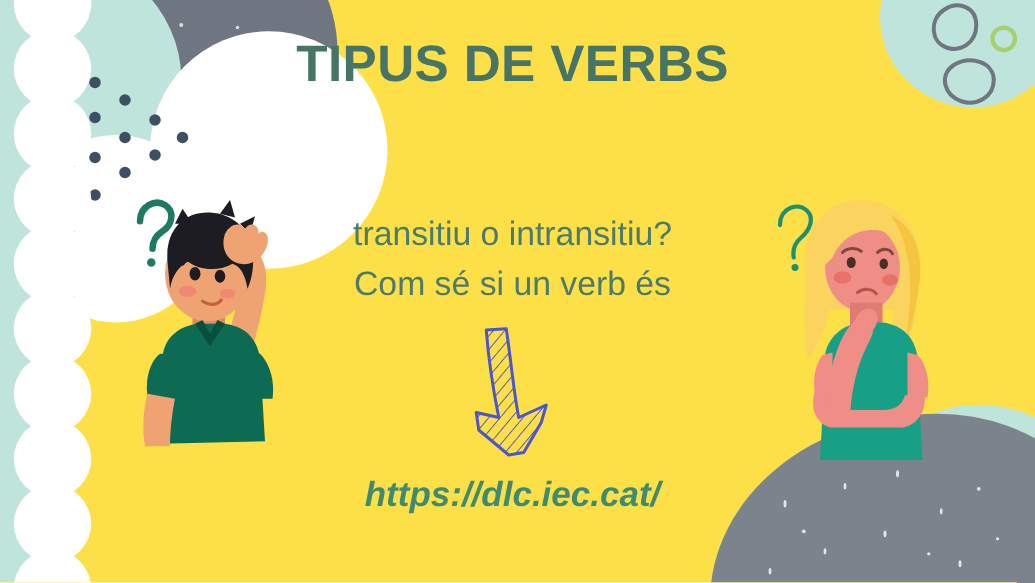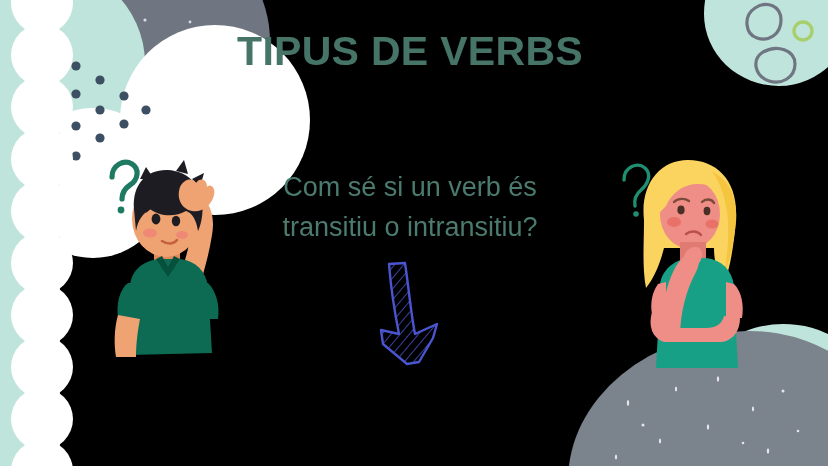--- a/index.html
+++ b/index.html
@@ -1,21 +1,21 @@
 <!DOCTYPE html>
 <html><head>
 <meta charset="utf-8">
 <style>
   html,body{margin:0;padding:0;background:#fff;}
   body{font-family:"Liberation Sans", sans-serif;}
 
   #slide{
     position:relative;
     width:828px;height:466px;
-    background:#000000;
+    background:#fde047;
     overflow:hidden;
   }
 
   
   .layer{position:absolute;pointer-events:none;}
 
   .mint-left{
     left:0;top:0;width:60px;height:466px;
     background:#bfe4dc;
   }
@@ -302,18 +302,19 @@
              L74 66 L70 80 L56 104 L44 106
              L20 86 L18 72 L36 76
              C32 56 28 32 26 6 Z" fill="url(#hatch)" stroke="#4a55cf" stroke-width="2.4" stroke-linejoin="round"></path>
   </svg>
 
   <div class="title">
     <div>TIPUS DE VERBS</div>
   </div>
 
   <div class="subtitle">
+    <div>transitiu o intransitiu?</div>
     <div>Com sé si un verb és</div>
-    <div>transitiu o intransitiu?</div>
   </div>
 
+  <div class="url">https://dlc.iec.cat/</div>
 
 </div>
 
 </body></html>

